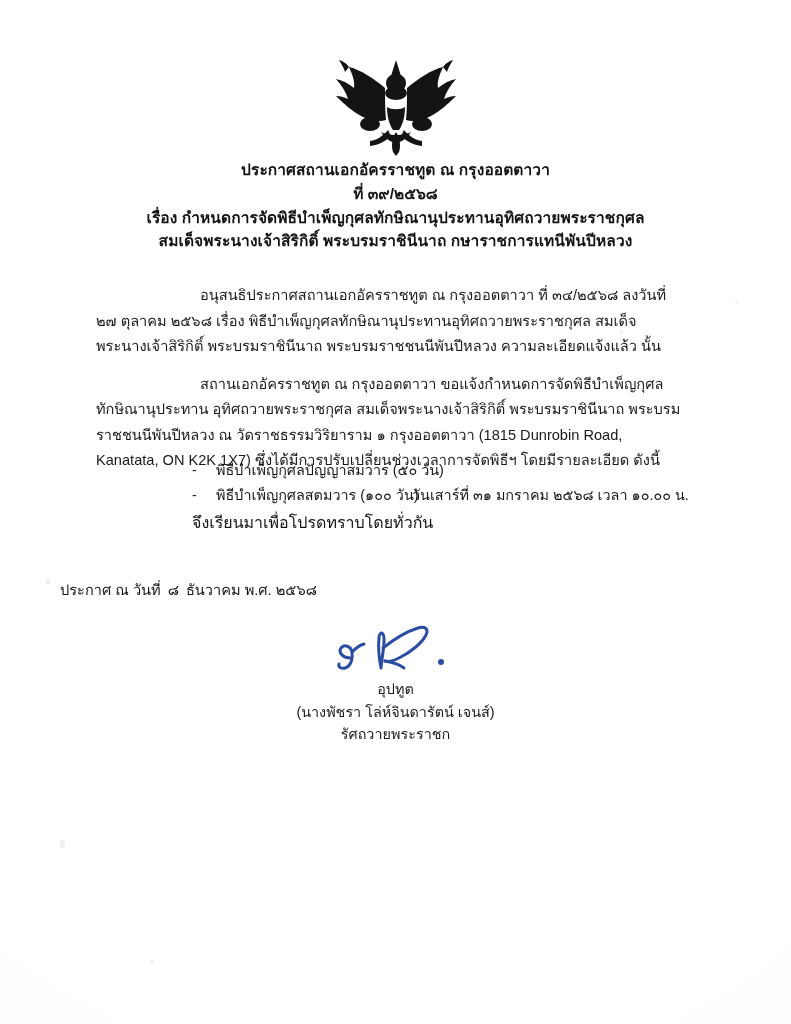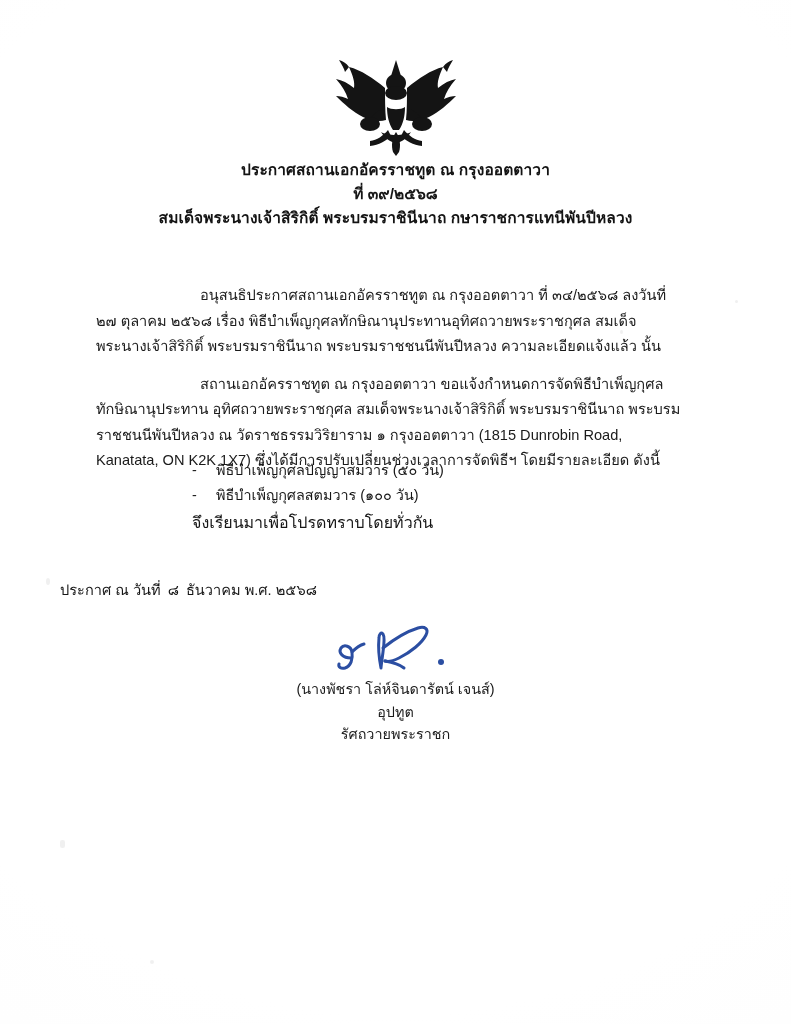--- a/index.html
+++ b/index.html
@@ -197,36 +197,38 @@
         <path d="M63 80 C59 86 58 93 60 100 L63 104 L66 100 C68 93 67 86 63 80 Z"></path>
 
         <path d="M48 80 C52 86 57 90 63 91 C69 90 74 86 78 80 C72 84 54 84 48 80 Z"></path>
       </g>
     </svg>
   </div>
 
   <div class="headings">
     <div class="h-line">ประกาศสถานเอกอัครราชทูต ณ กรุงออตตาวา</div>
     <div class="h-number">ที่ ๓๙/๒๕๖๘</div>
+    <div class="h-line">เรื่อง กำหนดการจัดพิธีบำเพ็ญกุศลทักษิณานุประทานอุทิศถวายพระราชกุศล</div>
     <div class="h-line">สมเด็จพระนางเจ้าสิริกิติ์ พระบรมราชินีนาถ กษาราชการแทนีพันปีหลวง</div>
   </div>
 
   <div class="body-block">
     <p class="para"><span class="indent"></span><span>อนุสนธิประกาศสถานเอกอัครราชทูต ณ กรุงออตตาวา ที่ ๓๔/๒๕๖๘ ลงวันที่ ๒๗ ตุลาคม ๒๕๖๘ เรื่อง พิธีบำเพ็ญกุศลทักษิณานุประทานอุทิศถวายพระราชกุศล สมเด็จพระนางเจ้าสิริกิติ์ พระบรมราชินีนาถ พระบรมราชชนนีพันปีหลวง ความละเอียดแจ้งแล้ว นั้น</span></p>
     <p class="para"><span class="indent"></span><span>สถานเอกอัครราชทูต ณ กรุงออตตาวา ขอแจ้งกำหนดการจัดพิธีบำเพ็ญกุศลทักษิณานุประทาน อุทิศถวายพระราชกุศล สมเด็จพระนางเจ้าสิริกิติ์ พระบรมราชินีนาถ พระบรมราชชนนีพันปีหลวง ณ วัดราชธรรมวิริยาราม ๑ กรุงออตตาวา (1815 Dunrobin Road, Kanatata, ON K2K 1X7) ซึ่งได้มีการปรับเปลี่ยนช่วงเวลาการจัดพิธีฯ โดยมีรายละเอียด ดังนี้</span></p>
   </div>
 
   <div class="list">
     <div class="list-row">
       <span class="dash">-</span>
       <span class="l-name">พิธีบำเพ็ญกุศลปัญญาสมวาร (๕๐ วัน)</span>
     </div>
     <div class="list-row">
       <span class="dash">-</span>
       <span class="l-name">พิธีบำเพ็ญกุศลสตมวาร (๑๐๐ วัน)</span>
+      <span class="l-when">วันเสาร์ที่ ๓๑ มกราคม ๒๕๖๘ เวลา ๑๐.๐๐ น.</span>
     </div>
   </div>
 
   <div class="closing">จึงเรียนมาเพื่อโปรดทราบโดยทั่วกัน</div>
 
   <div class="proclaim">
     <span>ประกาศ ณ วันที่</span><span class="day">๘</span><span>ธันวาคม พ.ศ. ๒๕๖๘</span>
   </div>
 
   <div class="sig-wrap">
@@ -236,18 +238,18 @@
         <path d="M31 34 C35 30 39 27 43 26"></path>
         <path d="M60 50 C58 40 57 30 58 20 C58 16 60 14 62 16 C64 19 63 27 62 34 C61 42 60 48 60 50 Z"></path>
         <path d="M62 30 C72 22 84 14 97 10 C104 8 108 11 105 17 C101 25 90 34 78 40 C72 43 67 44 64 43"></path>
         <path d="M64 43 C70 44 78 46 83 50"></path>
       </g>
       <circle cx="120" cy="44" r="3" fill="#2b4ea2"></circle>
     </svg>
   </div>
 
   <div class="sig-lines">
+    <div class="sig-line">อุปทูต</div>
     <div class="sig-line">(นางพัชรา โล่ห์จินดารัตน์ เจนส์)</div>
-    <div class="sig-line">อุปทูต</div>
     <div class="sig-line">รัศถวายพระราชก</div>
   </div>
 
 </div>
 
 </body></html>

